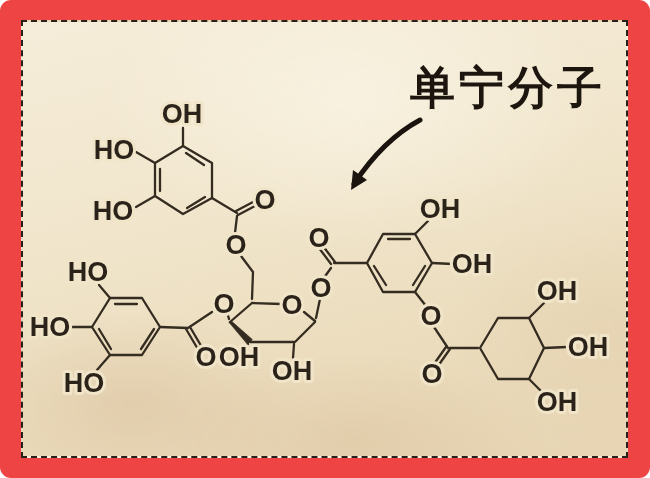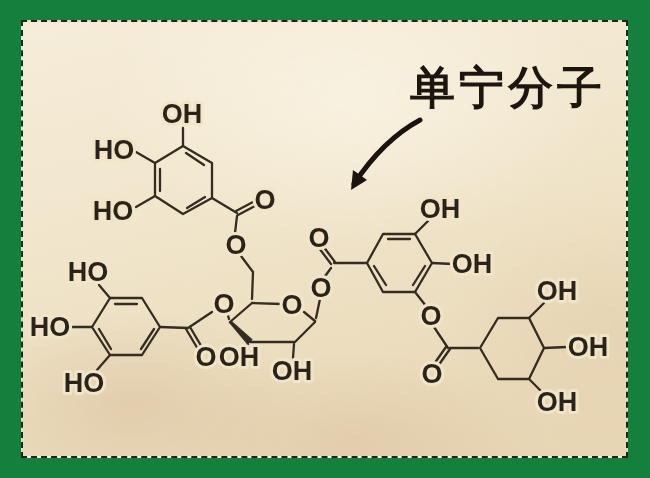--- a/index.html
+++ b/index.html
@@ -1,19 +1,20 @@
 <!DOCTYPE html>
 <html><head>
 <meta charset="utf-8">
 <style>
   html,body { margin:0; padding:0; background:#ffffff; }
   .stage {
     position:relative; width:650px; height:478px; overflow:hidden;
-    background:#15803d;
+    background:#ef4444;
     font-family:"Liberation Sans", sans-serif;
+    border-radius:11px;
   }
   .paper {
     position:absolute; left:21px; top:20px; width:607px; height:438px;
     box-sizing:border-box;
     border:2px dashed #26211b;
     background:
       radial-gradient(ellipse 40% 30% at 18% 88%, rgba(193,150,112,0.22), rgba(193,150,112,0) 70%),
       radial-gradient(ellipse 45% 28% at 55% 96%, rgba(199,158,120,0.20), rgba(199,158,120,0) 70%),
       radial-gradient(ellipse 35% 40% at 96% 70%, rgba(205,170,130,0.14), rgba(205,170,130,0) 70%),
       radial-gradient(ellipse 55% 45% at 55% 18%, rgba(255,252,240,0.55), rgba(255,252,240,0) 75%),

